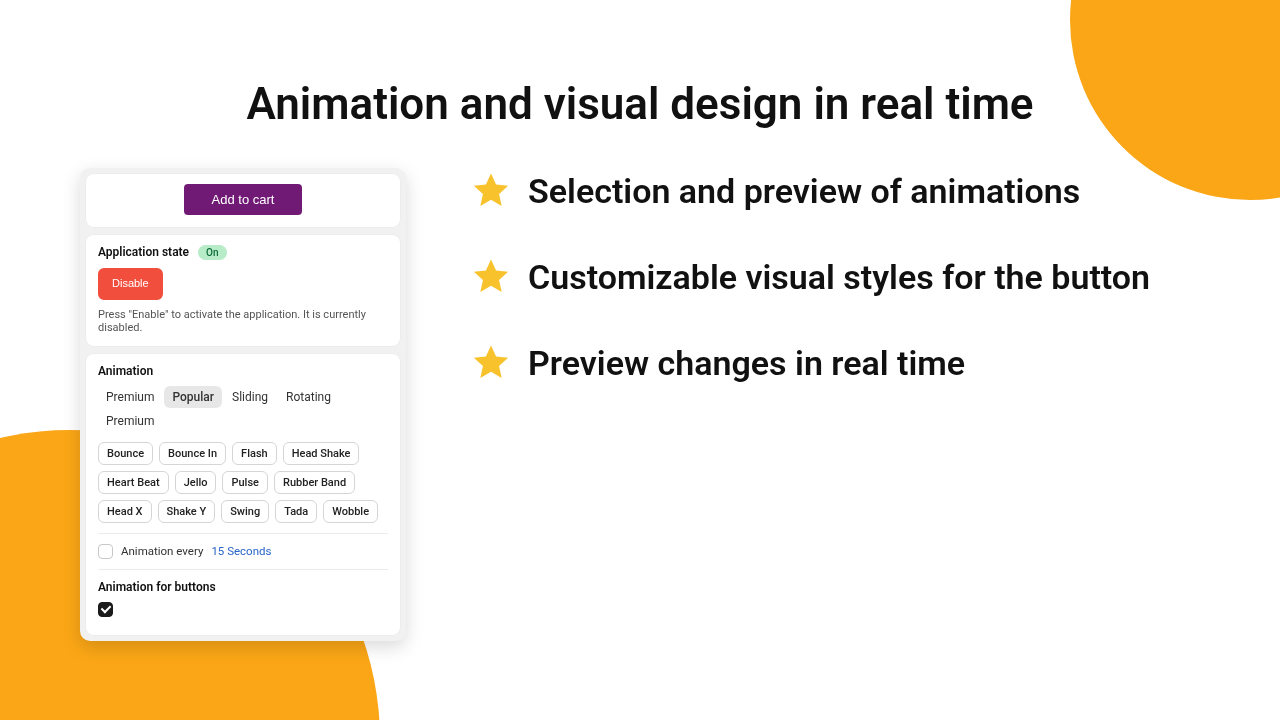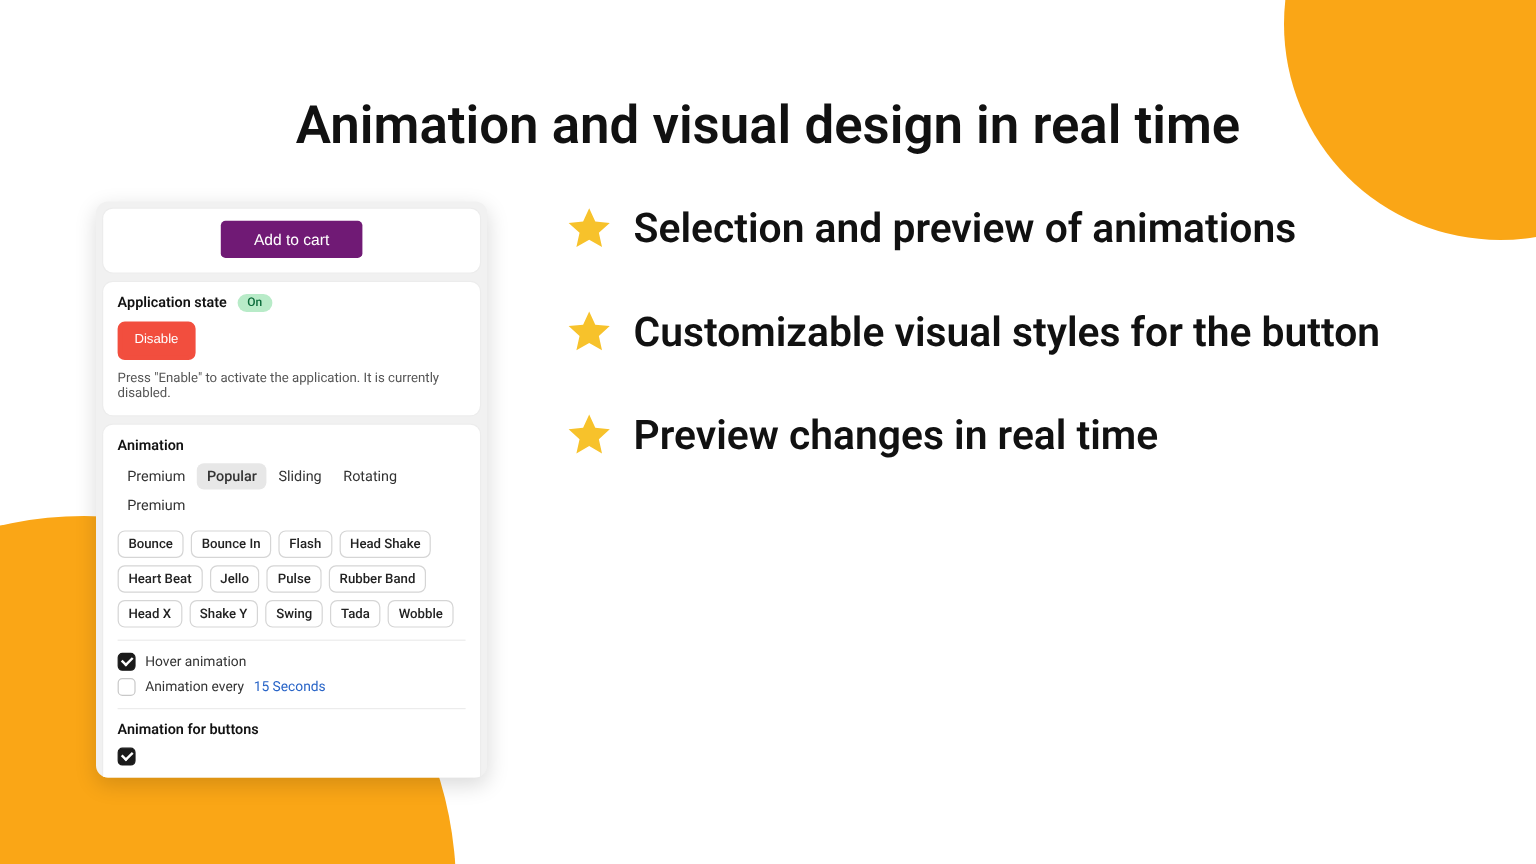--- a/index.html
+++ b/index.html
@@ -284,24 +284,20 @@
         <span class="chip">Head X</span>
         <span class="chip">Shake Y</span>
         <span class="chip">Swing</span>
         <span class="chip">Tada</span>
         <span class="chip">Wobble</span>
       </div>
 
     <div class="divider"></div>
 
     <div class="checkrow">
-      <span id="hover-cb" class="checkbox checked"></span>
-      <span>Hover animation</span>
-    </div>
-    <div class="checkrow">
       <span id="interval-cb" class="checkbox"></span>
       <span>Animation every</span>
       <span class="linkish">15 Seconds</span>
     </div>
 
     <div class="divider" style="margin-top:10px;"></div>
 
     <div class="sect-title" style="margin-top:6px;">Animation for buttons</div>
     <div id="btnchecks">
         <div class="checkrow">

